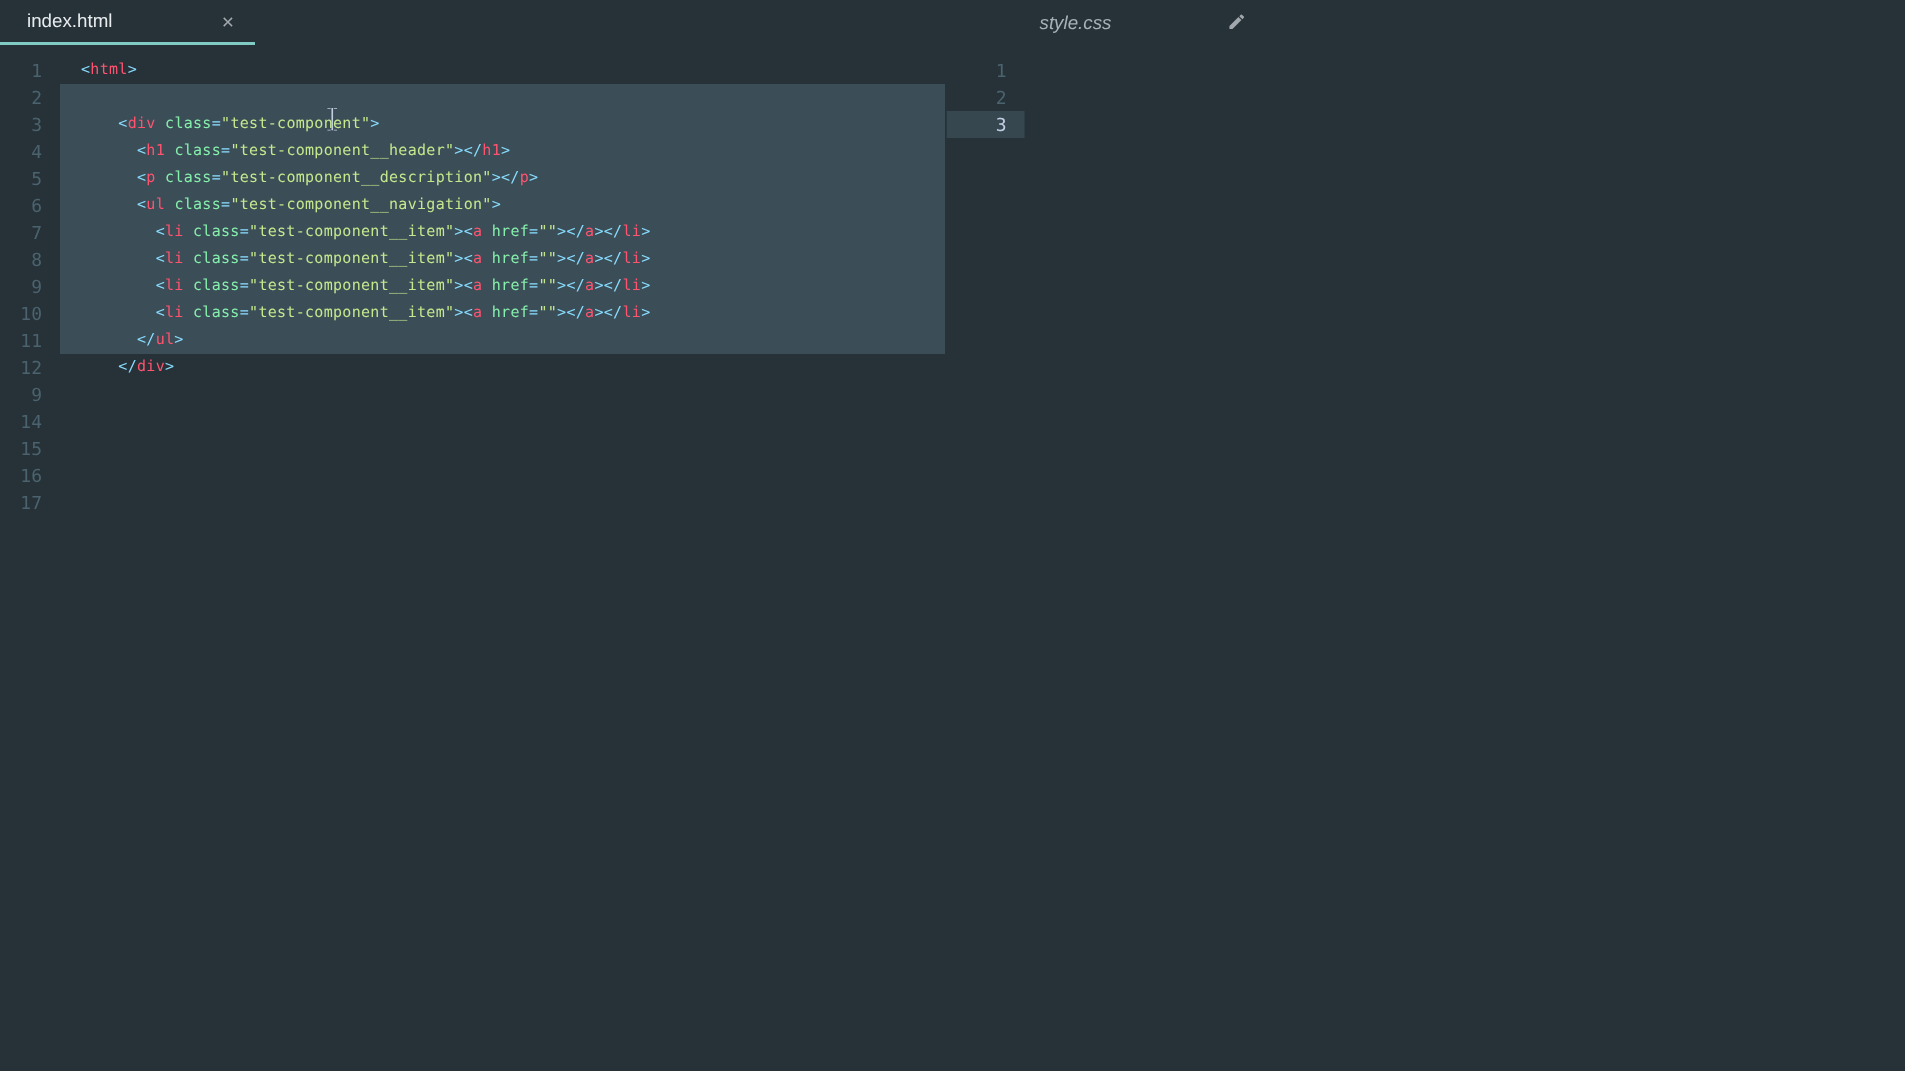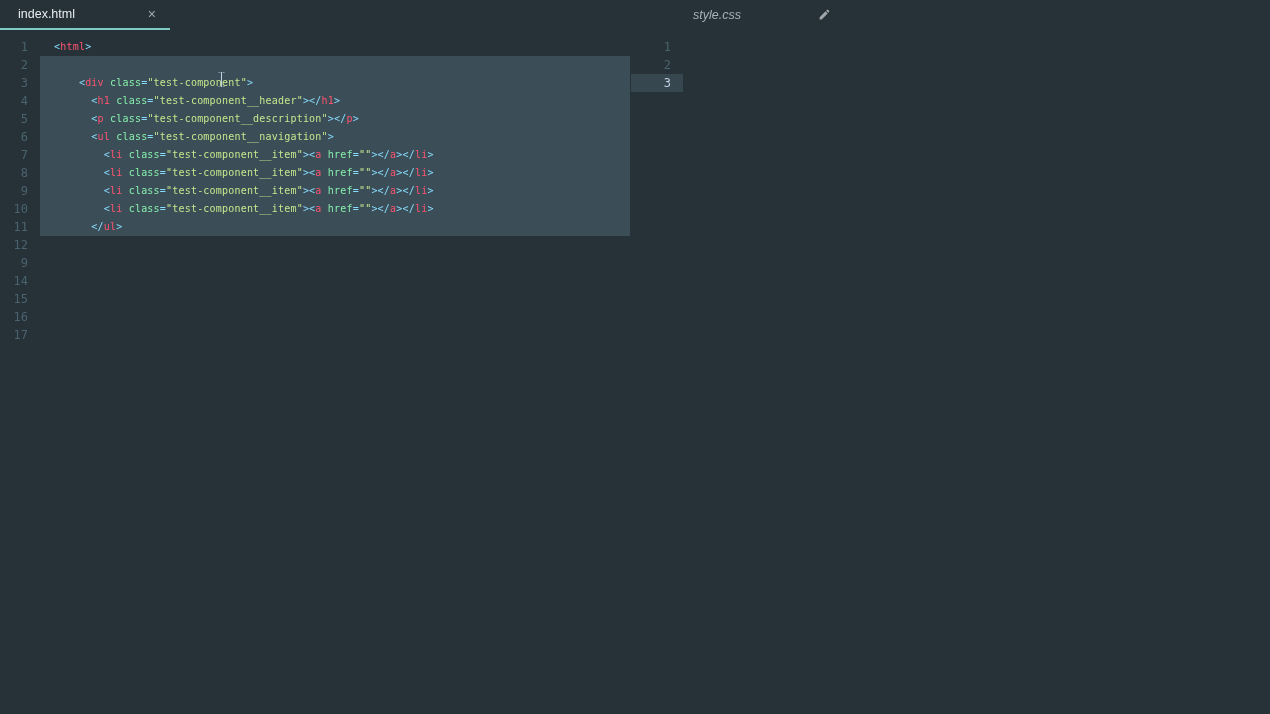--- a/index.html
+++ b/index.html
@@ -134,20 +134,21 @@
           <div class="line sel"><span class="e"></span></div>
           <div class="line sel"><span class="e">    </span><span class="p">&lt;</span><span class="t">div</span><span class="e"> </span><span class="a">class</span><span class="p">=</span><span class="s">"test-component"</span><span class="p">&gt;</span></div>
           <div class="line sel"><span class="e">      </span><span class="p">&lt;</span><span class="t">h1</span><span class="e"> </span><span class="a">class</span><span class="p">=</span><span class="s">"test-component__header"</span><span class="p">&gt;&lt;/</span><span class="t">h1</span><span class="p">&gt;</span></div>
           <div class="line sel"><span class="e">      </span><span class="p">&lt;</span><span class="t">p</span><span class="e"> </span><span class="a">class</span><span class="p">=</span><span class="s">"test-component__description"</span><span class="p">&gt;&lt;/</span><span class="t">p</span><span class="p">&gt;</span></div>
           <div class="line sel"><span class="e">      </span><span class="p">&lt;</span><span class="t">ul</span><span class="e"> </span><span class="a">class</span><span class="p">=</span><span class="s">"test-component__navigation"</span><span class="p">&gt;</span></div>
           <div class="line sel"><span class="e">        </span><span class="p">&lt;</span><span class="t">li</span><span class="e"> </span><span class="a">class</span><span class="p">=</span><span class="s">"test-component__item"</span><span class="p">&gt;&lt;</span><span class="t">a</span><span class="e"> </span><span class="a">href</span><span class="p">=</span><span class="s">""</span><span class="p">&gt;&lt;/</span><span class="t">a</span><span class="p">&gt;&lt;/</span><span class="t">li</span><span class="p">&gt;</span></div>
           <div class="line sel"><span class="e">        </span><span class="p">&lt;</span><span class="t">li</span><span class="e"> </span><span class="a">class</span><span class="p">=</span><span class="s">"test-component__item"</span><span class="p">&gt;&lt;</span><span class="t">a</span><span class="e"> </span><span class="a">href</span><span class="p">=</span><span class="s">""</span><span class="p">&gt;&lt;/</span><span class="t">a</span><span class="p">&gt;&lt;/</span><span class="t">li</span><span class="p">&gt;</span></div>
           <div class="line sel"><span class="e">        </span><span class="p">&lt;</span><span class="t">li</span><span class="e"> </span><span class="a">class</span><span class="p">=</span><span class="s">"test-component__item"</span><span class="p">&gt;&lt;</span><span class="t">a</span><span class="e"> </span><span class="a">href</span><span class="p">=</span><span class="s">""</span><span class="p">&gt;&lt;/</span><span class="t">a</span><span class="p">&gt;&lt;/</span><span class="t">li</span><span class="p">&gt;</span></div>
           <div class="line sel"><span class="e">        </span><span class="p">&lt;</span><span class="t">li</span><span class="e"> </span><span class="a">class</span><span class="p">=</span><span class="s">"test-component__item"</span><span class="p">&gt;&lt;</span><span class="t">a</span><span class="e"> </span><span class="a">href</span><span class="p">=</span><span class="s">""</span><span class="p">&gt;&lt;/</span><span class="t">a</span><span class="p">&gt;&lt;/</span><span class="t">li</span><span class="p">&gt;</span></div>
           <div class="line sel"><span class="e">      </span><span class="p">&lt;/</span><span class="t">ul</span><span class="p">&gt;</span></div>
+          <div class="line"><span class="e">    </span><span class="p">&lt;/</span><span class="t">div</span><span class="p">&gt;</span></div>
           <div class="line"><span class="e"></span></div>
           <div class="line"><span class="e"></span></div>
         </div>
       <div class="cursor-ibeam" style="left:214px; top:40px;">
         <svg viewBox="0 0 8 14">
             <path d="M1 0h2M5 0h2M4 0v14M1 14h2M5 14h2" stroke="#c3cee3" stroke-width="1" fill="none"></path>
           </svg>
       </div>
     </div>
 

